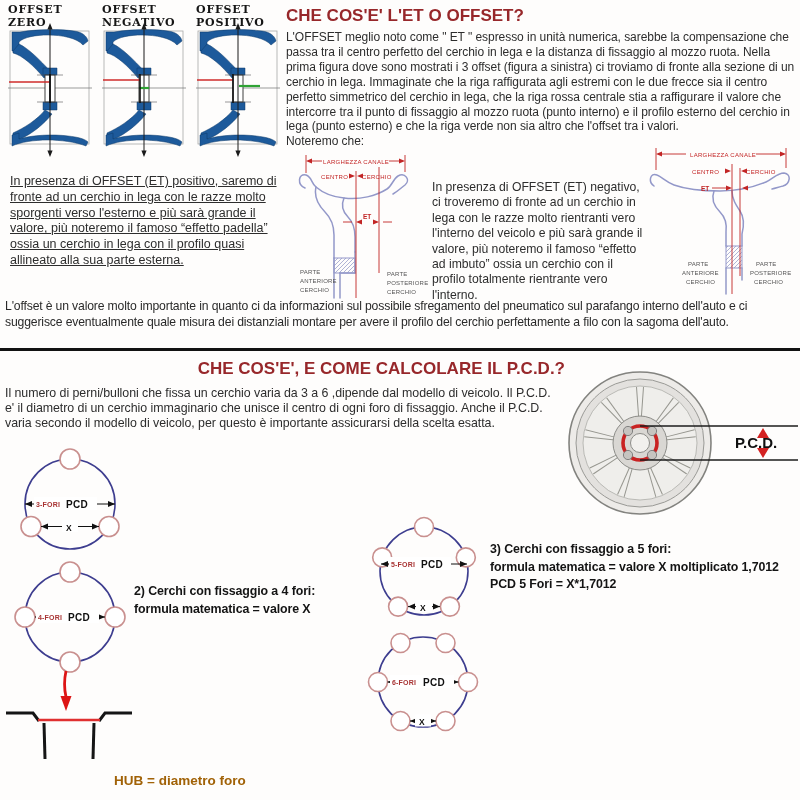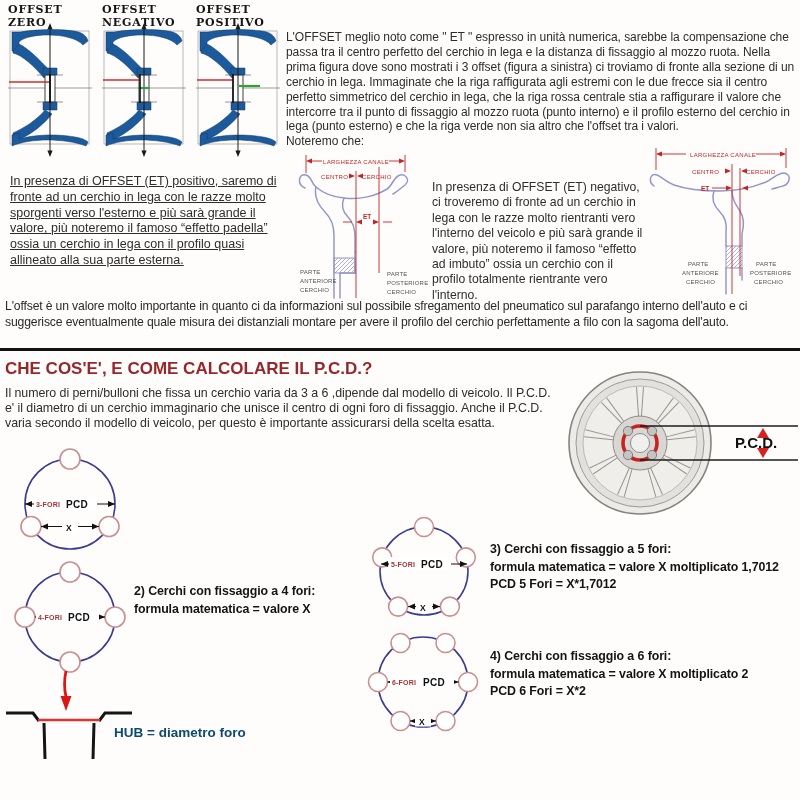--- a/index.html
+++ b/index.html
@@ -6,21 +6,21 @@
   #canvas{position:relative;width:800px;height:800px;background:#fefdfc;overflow:hidden;
           font-family:"Liberation Sans",sans-serif;margin:0 auto;}
   .abs{position:absolute;}
   .figtitle{font:bold 11px/13px "DejaVu Serif",serif;color:#161616;text-align:left;letter-spacing:.8px;}
   .h-red{font-weight:bold;font-size:17px;line-height:20px;color:#97272a;}
   .body-text{font-size:12px;line-height:14.9px;color:#2d2d2d;letter-spacing:-.05px;}
   .side-text{font-size:12.5px;line-height:15.8px;color:#2d2d2d;}
   .narrow-text{font-size:12.2px;line-height:15.4px;color:#2d2d2d;}
   .closing{font-size:12.2px;line-height:15.6px;color:#2a2a2a;letter-spacing:-.15px;}
   .formula{font-weight:bold;font-size:12.4px;line-height:17.5px;color:#141414;letter-spacing:-.1px;}
-  .hub-caption{font-weight:bold;font-size:13.5px;color:#0c4a6e;}
+  .hub-caption{font-weight:bold;font-size:13.5px;color:#a16207;margin-top:48px;}
   .divider{height:3px;background:#121212;}
   
   text{font-family:"Liberation Sans",sans-serif;}
   .rlab{font-size:6px;fill:#c22525;letter-spacing:.3px;}
   .glab{font-size:6px;fill:#555;letter-spacing:.2px;}
   .etlab{font-size:6.5px;fill:#c22525;font-weight:bold;}
   .fori{font-size:7px;fill:#a83434;font-weight:bold;letter-spacing:.2px;}
   .pcdt{font-size:10px;font-weight:bold;fill:#101010;letter-spacing:.3px;}
   .xlab{font-size:8.5px;font-weight:bold;fill:#101010;}
   .pcd-big{font-size:15px;font-weight:bold;fill:#101010;}
@@ -101,20 +101,21 @@
     <line x1="29" y1="53" x2="55" y2="53" stroke="#555" stroke-width="0.6"></line>
     <line x1="29" y1="80" x2="55" y2="80" stroke="#555" stroke-width="0.6"></line>
     <line x1="42" y1="6" x2="42" y2="130" stroke="#1a1a1a" stroke-width="1"></line>
     <path d="M42,1 L39.4,7.5 L44.6,7.5 Z" fill="#1a1a1a"></path>
     <path d="M42,135 L39.4,128.5 L44.6,128.5 Z" fill="#1a1a1a"></path>
     <line x1="1" y1="58" x2="37" y2="58" stroke="#cf2b2b" stroke-width="1.3"></line>
     <line x1="43" y1="64" x2="64" y2="64" stroke="#2fa334" stroke-width="2.2"></line>
     <line x1="37" y1="52" x2="37" y2="81" stroke="#101010" stroke-width="1.6"></line>
   </svg>
 
+  <div class="abs h-red" style="left:286px;top:6px;width:512px;">CHE COS'E' L'ET O OFFSET?</div>
   <div class="abs body-text" style="left:286px;top:30px;width:512px;">
     <span>L'OFFSET meglio noto come " ET " espresso in unità numerica, sarebbe la compensazione che passa tra il centro perfetto del cerchio in lega e la distanza di fissaggio al mozzo ruota. Nella prima figura dove sono mostrati i 3 offset (figura a sinistra) ci troviamo di fronte alla sezione di un cerchio in lega. Immaginate che la riga raffigurata agli estremi con le due frecce sia il centro perfetto simmetrico del cerchio in lega, che la riga rossa centrale stia a raffigurare il valore che intercorre tra il punto di fissaggio al mozzo ruota (punto interno) e il profilo esterno del cerchio in lega (punto esterno) e che la riga verde non sia altro che l'offset tra i valori.</span><br>
     <span>Noteremo che:</span>
   </div>
 
   <svg class="abs" style="left:292px;top:152px;" width="140" height="148" viewBox="0 0 140 148">
     <defs>
       <pattern id="h1" width="4" height="4" patternUnits="userSpaceOnUse">
           <path d="M0,4 L4,0" stroke="#9aa0cc" stroke-width="0.8"></path>
         </pattern>
@@ -210,21 +211,21 @@
     </g>
   </svg>
 
   <div class="abs side-text" style="left:10px;top:174px;width:280px;text-decoration:underline;">In presenza di OFFSET (ET) positivo, saremo di fronte ad un cerchio in lega con le razze molto sporgenti verso l'esterno  e più sarà grande il valore, più noteremo il famoso “effetto padella” ossia un cerchio in lega con il profilo quasi allineato alla sua parte esterna.</div>
   <div class="abs closing" style="left:5px;top:299px;width:792px;">L'offset è un valore molto importante in quanto ci da informazioni sul possibile sfregamento del pneumatico sul parafango interno dell'auto e ci suggerisce eventualmente quale misura dei distanziali montare per avere il profilo del cerchio perfettamente a filo con la sagoma dell'auto.</div>
 
   <div class="abs narrow-text" style="left:432px;top:180px;width:213px;">In presenza di OFFSET (ET) negativo, ci troveremo di fronte ad un cerchio in lega con le razze molto rientranti vero l'interno del veicolo e più sarà grande il valore, più noteremo il famoso “effetto ad imbuto” ossia un cerchio con il profilo totalmente rientrante vero l'interno.</div>
 
   <div class="abs divider" style="left:0;top:348px;width:800px;"></div>
 
-  <div class="abs h-red" style="left:5px;top:359px;width:560px;">CHE COS'E', E COME CALCOLARE IL P.C.D.?</div>
+  <div class="abs h-red" style="left:5px;top:359px;width:560px;text-align:right;">CHE COS'E', E COME CALCOLARE IL P.C.D.?</div>
   <div class="abs body-text" style="left:5px;top:386px;width:556px;font-size:12.4px;line-height:15px;">Il numero di perni/bulloni che fissa un cerchio varia da 3 a 6 ,dipende dal modello di veicolo. Il P.C.D. e' il diametro di un cerchio immaginario che unisce il centro di ogni foro di fissaggio. Anche il P.C.D. varia secondo il modello di veicolo, per questo è importante assicurarsi della scelta esatta.</div>
 
   <svg class="abs" style="left:558px;top:358px;" width="240" height="160" viewBox="0 0 240 160">
     <circle cx="82" cy="85" r="71" fill="#edebe8" stroke="#83837f" stroke-width="1.6"></circle>
     <circle cx="82" cy="85" r="64" fill="#e3e1de" stroke="#9a9a96" stroke-width="1"></circle>
     <circle cx="82" cy="85" r="57" fill="#efeeeb" stroke="#b3b3af" stroke-width="0.9"></circle>
     <g stroke="#96968f" stroke-width="1">
       <g transform="rotate(0 82 85)">
           <line x1="78.5" y1="29" x2="80.7" y2="60"></line>
           <line x1="85.5" y1="29" x2="83.3" y2="60"></line>
@@ -362,25 +363,20 @@
       <path d="M95.5,56 l-7,-3 v6 Z" fill="#111"></path>
     <rect x="27" y="49" width="64" height="13" fill="#fff"></rect>
     <text x="29" y="59" class="fori">6-FORI</text>
     <text x="60" y="60" class="pcdt">PCD</text>
     <line x1="47" y1="95" x2="73" y2="95" stroke="#111" stroke-width="1"></line>
     <path d="M47,95 l7,-3 v6 Z" fill="#111"></path>
       <path d="M73,95 l-7,-3 v6 Z" fill="#111"></path>
     <rect x="52" y="88.5" width="16" height="12" fill="#fff"></rect>
     <text x="56" y="99" class="xlab">X</text>
   </svg>
-  <div class="abs formula" style="left:490px;top:648px;width:310px;">
-    <div>4) Cerchi con fissaggio a 6 fori:</div>
-    <div>formula matematica = valore X moltiplicato 2</div>
-    <div>PCD 6 Fori = X*2</div>
-  </div>
 
   <svg class="abs" style="left:58px;top:670px;" width="16" height="42" viewBox="0 0 16 42">
     <path d="M8,1 C6,10 6,18 8,27" stroke="#dd1515" stroke-width="2.8" fill="none"></path>
     <path d="M8,41 L2.5,26 L13.5,26 Z" fill="#dd1515"></path>
   </svg>
 
   <svg class="abs" style="left:4px;top:704px;" width="130" height="58" viewBox="0 0 130 58">
     <g stroke="#151515" stroke-width="3" fill="none">
       <path d="M2,9 L29,9 L35,17"></path>
       <path d="M95,17 L101,9 L128,9"></path>

